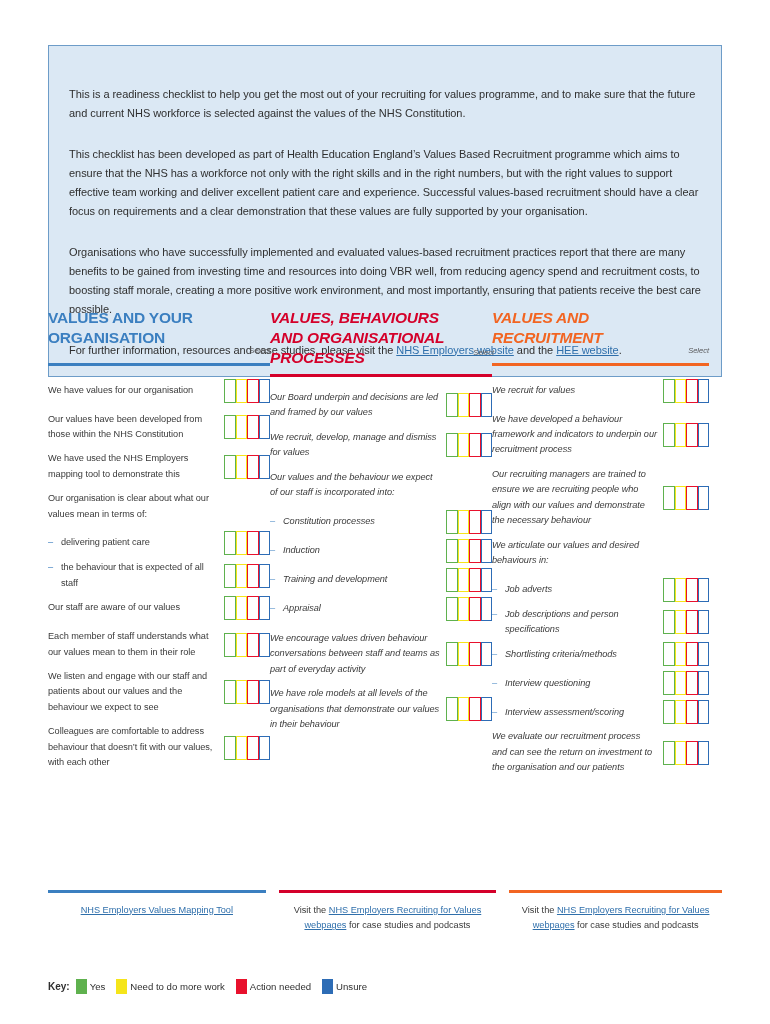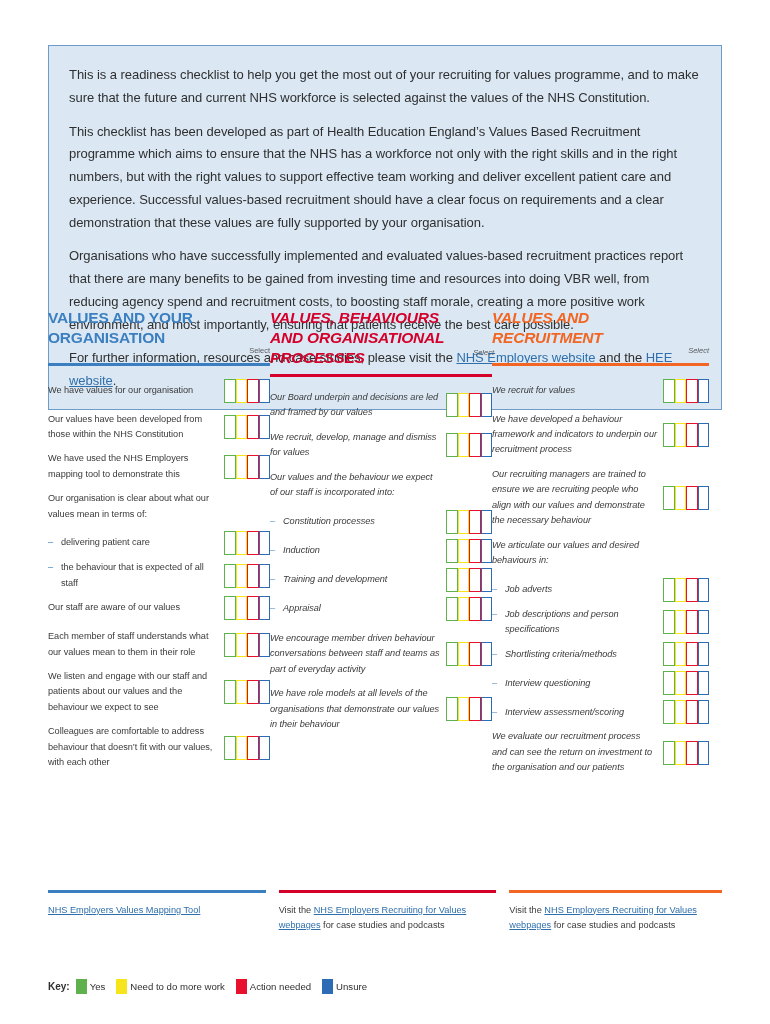--- a/index.html
+++ b/index.html
@@ -25,25 +25,26 @@
   .intro-panel {
     position: absolute;
     left: 48px;
     top: 45px;
     width: 674px;
     background: #dbe8f4;
     border: 1px solid #6d9cc8;
     padding: 18px 20px 16px 20px;
   }
   .intro-para {
-    font-size: 13px;
+    font-size: 11px;
     line-height: 1.75;
     color: #2f2f2f;
     margin-bottom: 11px;
     letter-spacing: -0.05px;
+    margin-top: 21px;
   }
   .intro-para:last-child { margin-bottom: 0; }
   .intro-link {
     color: #2f6fab;
     text-decoration: underline;
     cursor: pointer;
   }
 
   
   .columns {
@@ -162,21 +163,21 @@
     cursor: pointer;
   }
 
   .footers {
     position: absolute;
     left: 48px;
     top: 890px;
     width: 674px;
     display: flex;
   }
-  .fcol { width: 222px; }
+  .fcol { width: 222px; text-align: center; }
   .fcol-2 { margin-left: 13px; }
   .fcol-3 { margin-left: 13px; width: 217px; }
 
   
   .key {
     position: absolute;
     left: 48px;
     top: 979px;
     display: flex;
     align-items: center;
@@ -399,21 +400,21 @@
             <div class="boxes">
               <div class="box" style="border-color: rgb(95, 177, 78);"></div>
               <div class="box" style="border-color: rgb(245, 229, 26);"></div>
               <div class="box" style="border-color: rgb(232, 17, 45);"></div>
               <div class="box" style="border-color: rgb(45, 108, 181);"></div>
             </div>
           </div>
           <div class="gap-sm"></div>
           <div class="gap-sm"></div>
           <div class="item">
-            <div class="item-text">We encourage member driven behaviour conversations between staff and teams as part of everyday activity</div>
+            <div class="item-text">We encourage values driven behaviour conversations between staff and teams as part of everyday activity</div>
             <div class="boxes">
               <div class="box" style="border-color: rgb(95, 177, 78);"></div>
               <div class="box" style="border-color: rgb(245, 229, 26);"></div>
               <div class="box" style="border-color: rgb(232, 17, 45);"></div>
               <div class="box" style="border-color: rgb(45, 108, 181);"></div>
             </div>
           </div>
           <div class="gap"></div>
           <div class="item">
             <div class="item-text">We have role models at all levels of the organisations that demonstrate our values in their behaviour</div>

